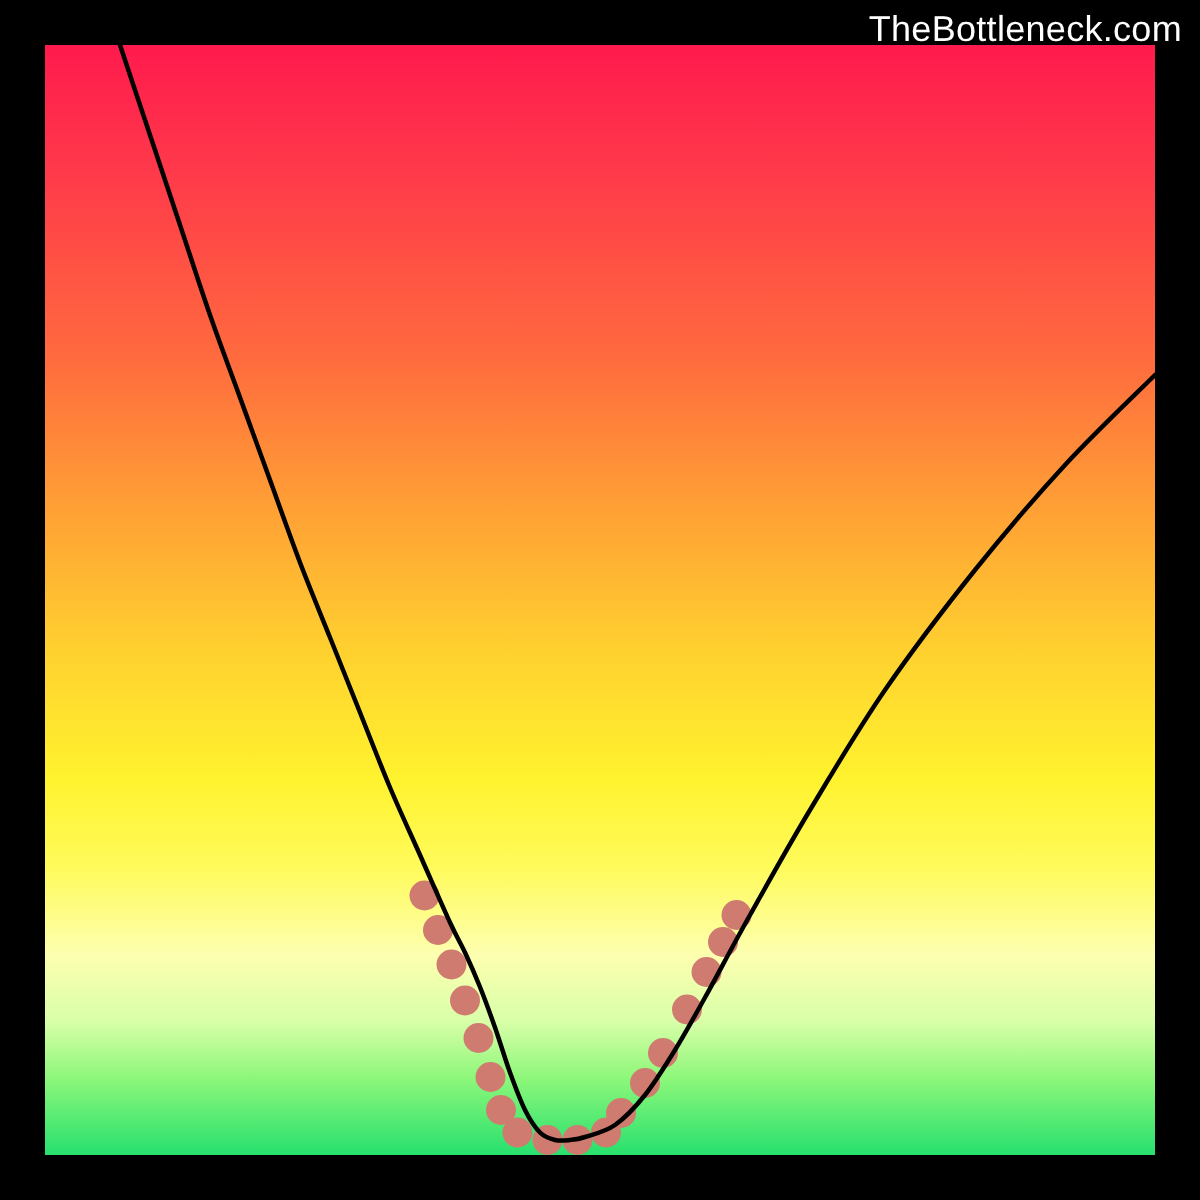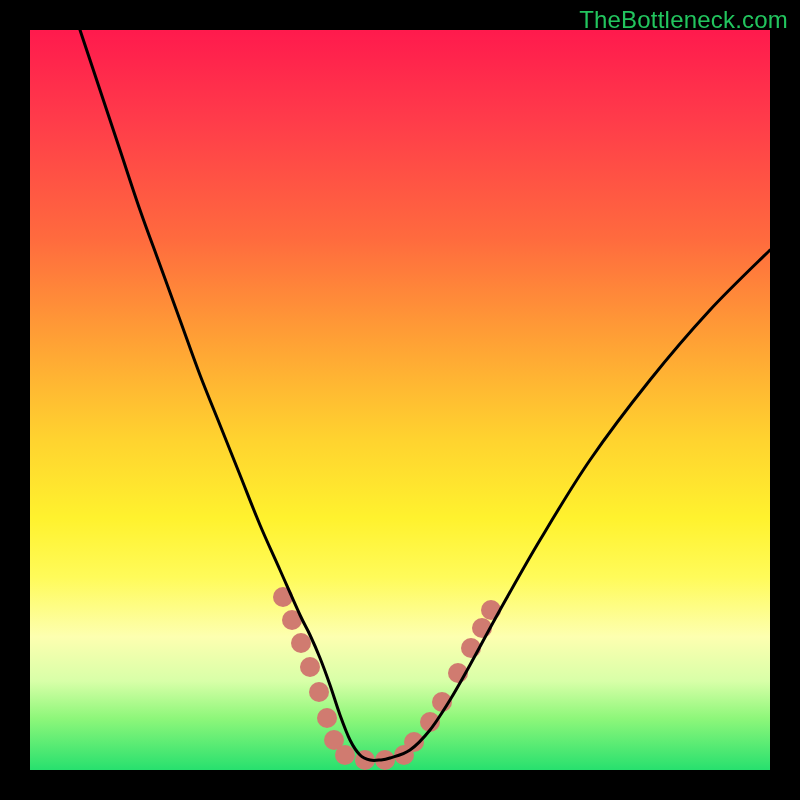--- a/index.html
+++ b/index.html
@@ -27,21 +27,21 @@
       #fffb5a 74%,
       #fdffb0 82%,
       #d8ffa8 88%,
       #8ef77a 93%,
       #27e06e 100%);
   }
   .watermark {
     position: absolute;
     top: 6px;
     right: 12px;
-    color: #22c55e;
+    color: #ffffff;
     font-size: 24px;
     font-weight: 400;
     letter-spacing: 0.2px;
     text-align: center;
   }
   svg.curve {
     position: absolute;
     left: 0;
     top: 0;
     width: 740px;

